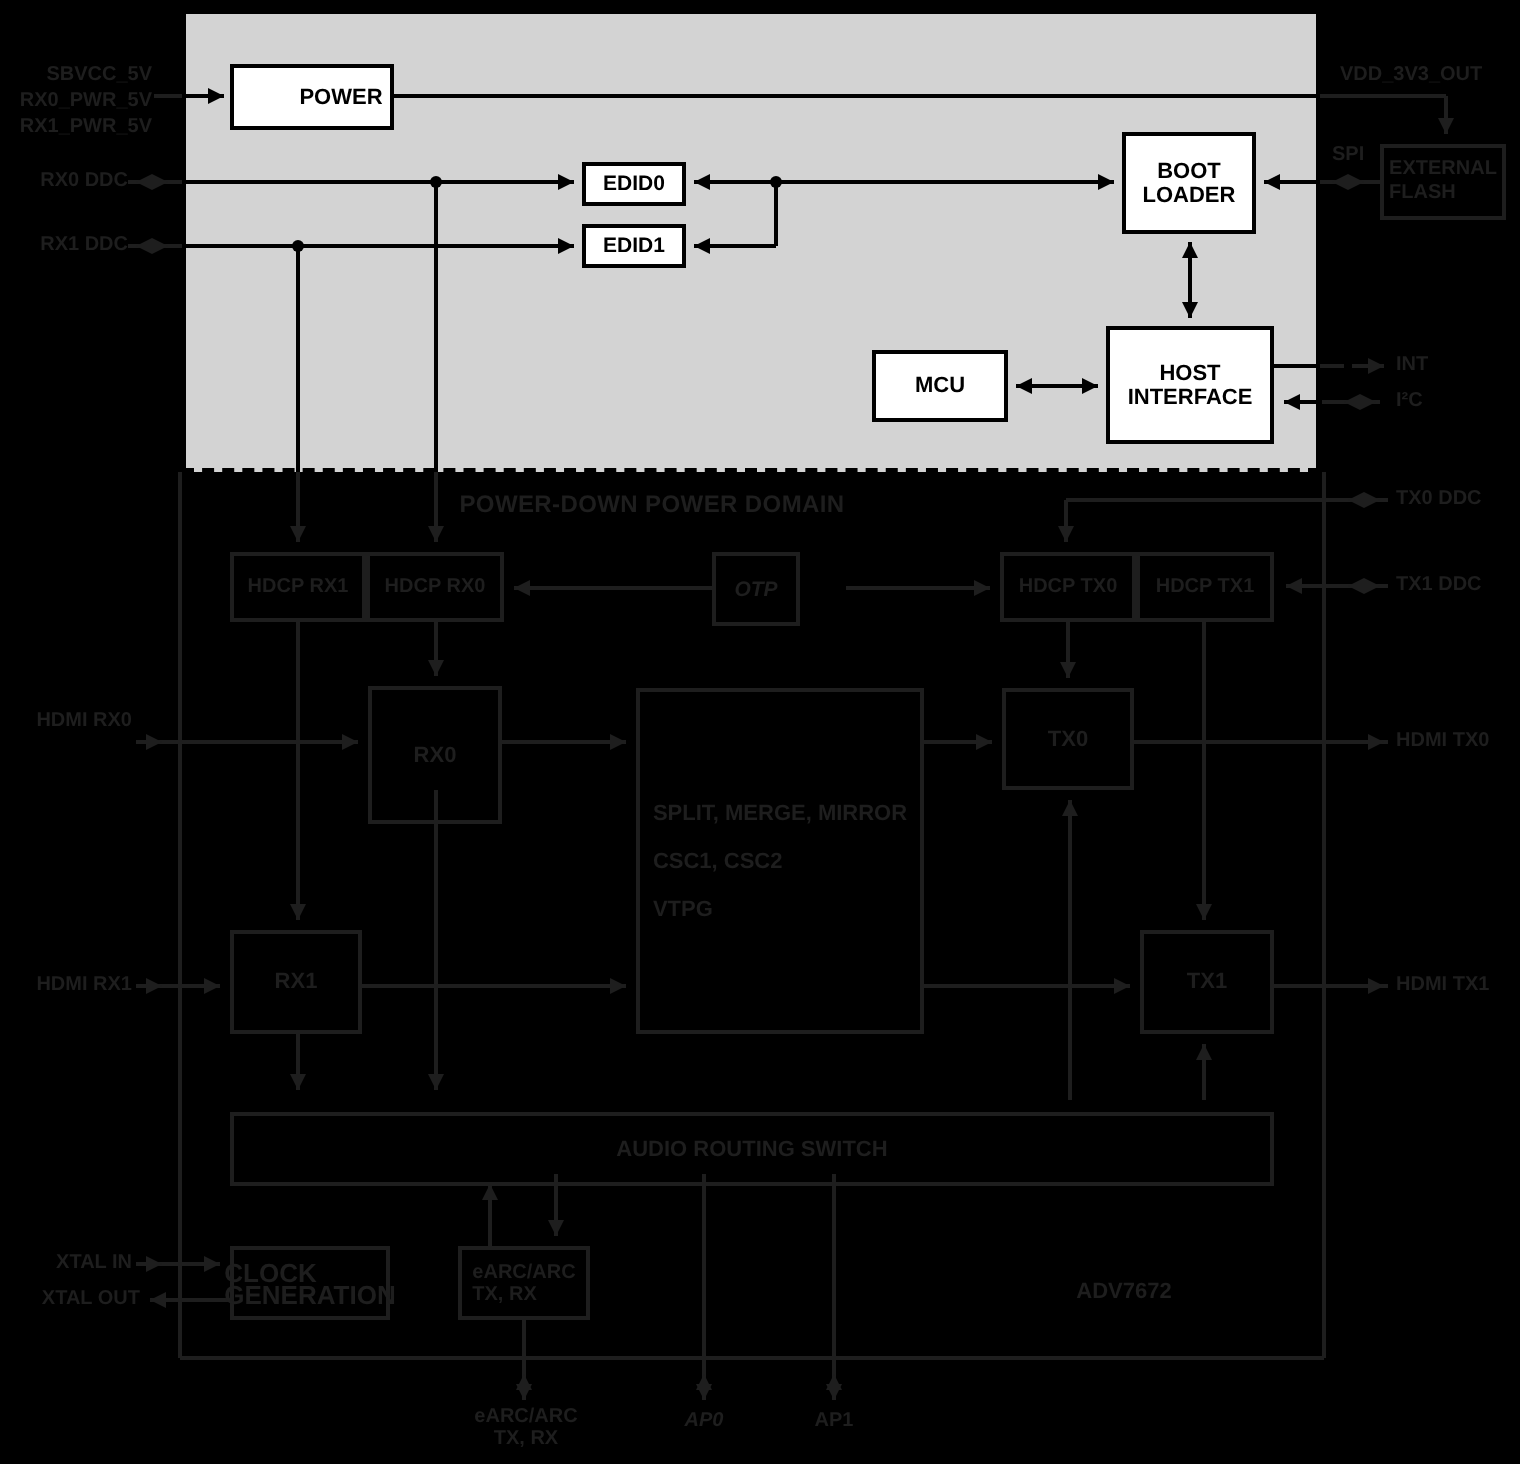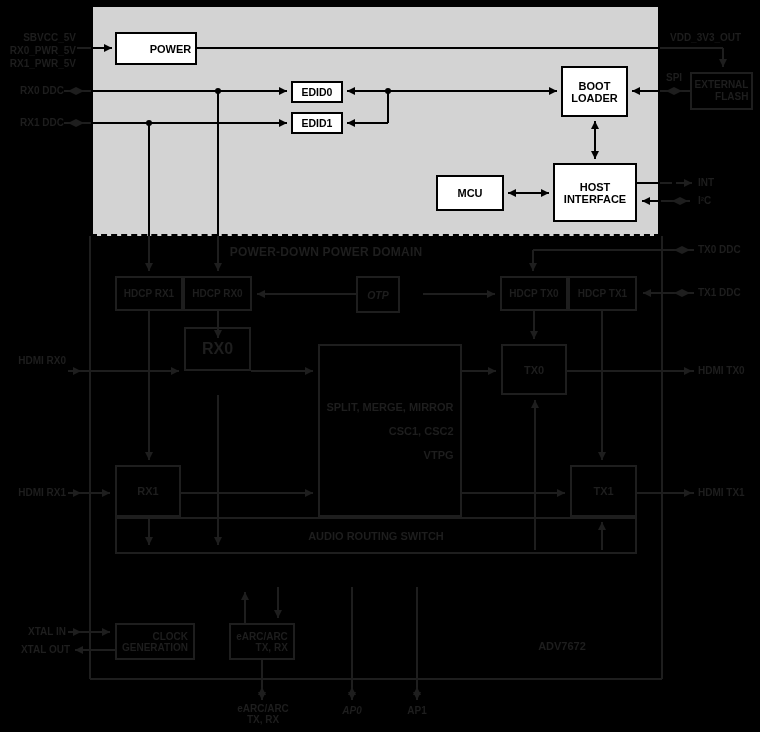--- a/index.html
+++ b/index.html
@@ -17,21 +17,21 @@
   .mk-f{fill:var(--faint);}
   .dot{fill:var(--ink);}
   .domain-ao{left:91px;top:5px;width:569px;height:231px;background:var(--fill);
              border:2px solid var(--ink);border-bottom:2px dashed var(--ink);}
   .ao-title{left:0;top:9px;width:100%;text-align:center;font-size:12px;color:var(--ink);letter-spacing:.3px;}
   .wbox{background:var(--box);border:2px solid var(--ink);color:var(--ink);
         display:flex;align-items:center;justify-content:center;text-align:center;
         font-size:11px;line-height:12px;white-space:pre-line;}
   .wbox.sm{font-size:10.5px;}
   .fbox{background:transparent;border:2px solid var(--faint);color:var(--faint);
-        display:flex;align-items:center;justify-content:center;text-align:right;
+        display:flex;align-items:center;justify-content:center;text-align:left;
         font-size:10.5px;line-height:12px;white-space:pre-line;}
   .ftxt{color:var(--faint);font-size:10px;line-height:12px;white-space:pre-line;}
   .ftxt.r{text-align:right;}
   .ftxt.c{text-align:center;}
   .pd-title{font-size:12px;letter-spacing:.2px;}
   .core-text{line-height:24px;font-size:11px;}
   .partnum{font-size:11px;}
 </style>
 </head>
 <body>
@@ -144,29 +144,29 @@
 INTERFACE</div>
 
   <div class="abs fbox" style="left:690px;top:72px;width:63px;height:38px;font-size:10px;">EXTERNAL
 FLASH</div>
 
   <div class="abs fbox" style="left:115px;top:276px;width:68px;height:35px;font-size:10px;">HDCP RX1</div>
   <div class="abs fbox" style="left:183px;top:276px;width:69px;height:35px;font-size:10px;">HDCP RX0</div>
   <div class="abs fbox" style="left:356px;top:276px;width:44px;height:37px;font-style:italic;">OTP</div>
   <div class="abs fbox" style="left:500px;top:276px;width:68px;height:35px;font-size:10px;">HDCP TX0</div>
   <div class="abs fbox" style="left:568px;top:276px;width:69px;height:35px;font-size:10px;">HDCP TX1</div>
-  <div class="abs fbox" style="left:184px;top:327px;width:67px;height:44px;font-size:16px;">RX0</div>
+  <div class="abs fbox" style="left:184px;top:343px;width:67px;height:69px;font-size:11px;">RX0</div>
   <div class="abs fbox" style="left:115px;top:465px;width:66px;height:52px;font-size:11px;">RX1</div>
   <div class="abs fbox core-text" style="left:318px;top:344px;width:144px;height:173px;">SPLIT, MERGE, MIRROR
 CSC1, CSC2
 VTPG</div>
   <div class="abs fbox" style="left:501px;top:344px;width:66px;height:51px;font-size:11px;">TX0</div>
   <div class="abs fbox" style="left:570px;top:465px;width:67px;height:52px;font-size:11px;">TX1</div>
-  <div class="abs fbox" style="left:115px;top:517px;width:522px;height:37px;font-size:11px;">AUDIO ROUTING SWITCH</div>
-  <div class="abs fbox" style="left:115px;top:623px;width:80px;height:37px;font-size:10px;line-height:11px;">CLOCK
+  <div class="abs fbox" style="left:115px;top:556px;width:522px;height:37px;font-size:11px;">AUDIO ROUTING SWITCH</div>
+  <div class="abs fbox" style="left:115px;top:623px;width:80px;height:37px;font-size:13px;line-height:11px;">CLOCK
 GENERATION</div>
   <div class="abs fbox" style="left:229px;top:623px;width:66px;height:37px;font-size:10px;line-height:11px;">eARC/ARC
 TX, RX</div>
   <div class="abs ftxt c partnum" style="left:512px;top:640px;width:100px;">ADV7672</div>
 
   <div class="abs ftxt r" style="left:0;top:31px;width:76px;line-height:13px;">SBVCC_5V
 RX0_PWR_5V
 RX1_PWR_5V</div>
   <div class="abs ftxt r" style="left:0;top:85px;width:64px;">RX0 DDC</div>
   <div class="abs ftxt r" style="left:0;top:117px;width:64px;">RX1 DDC</div>

